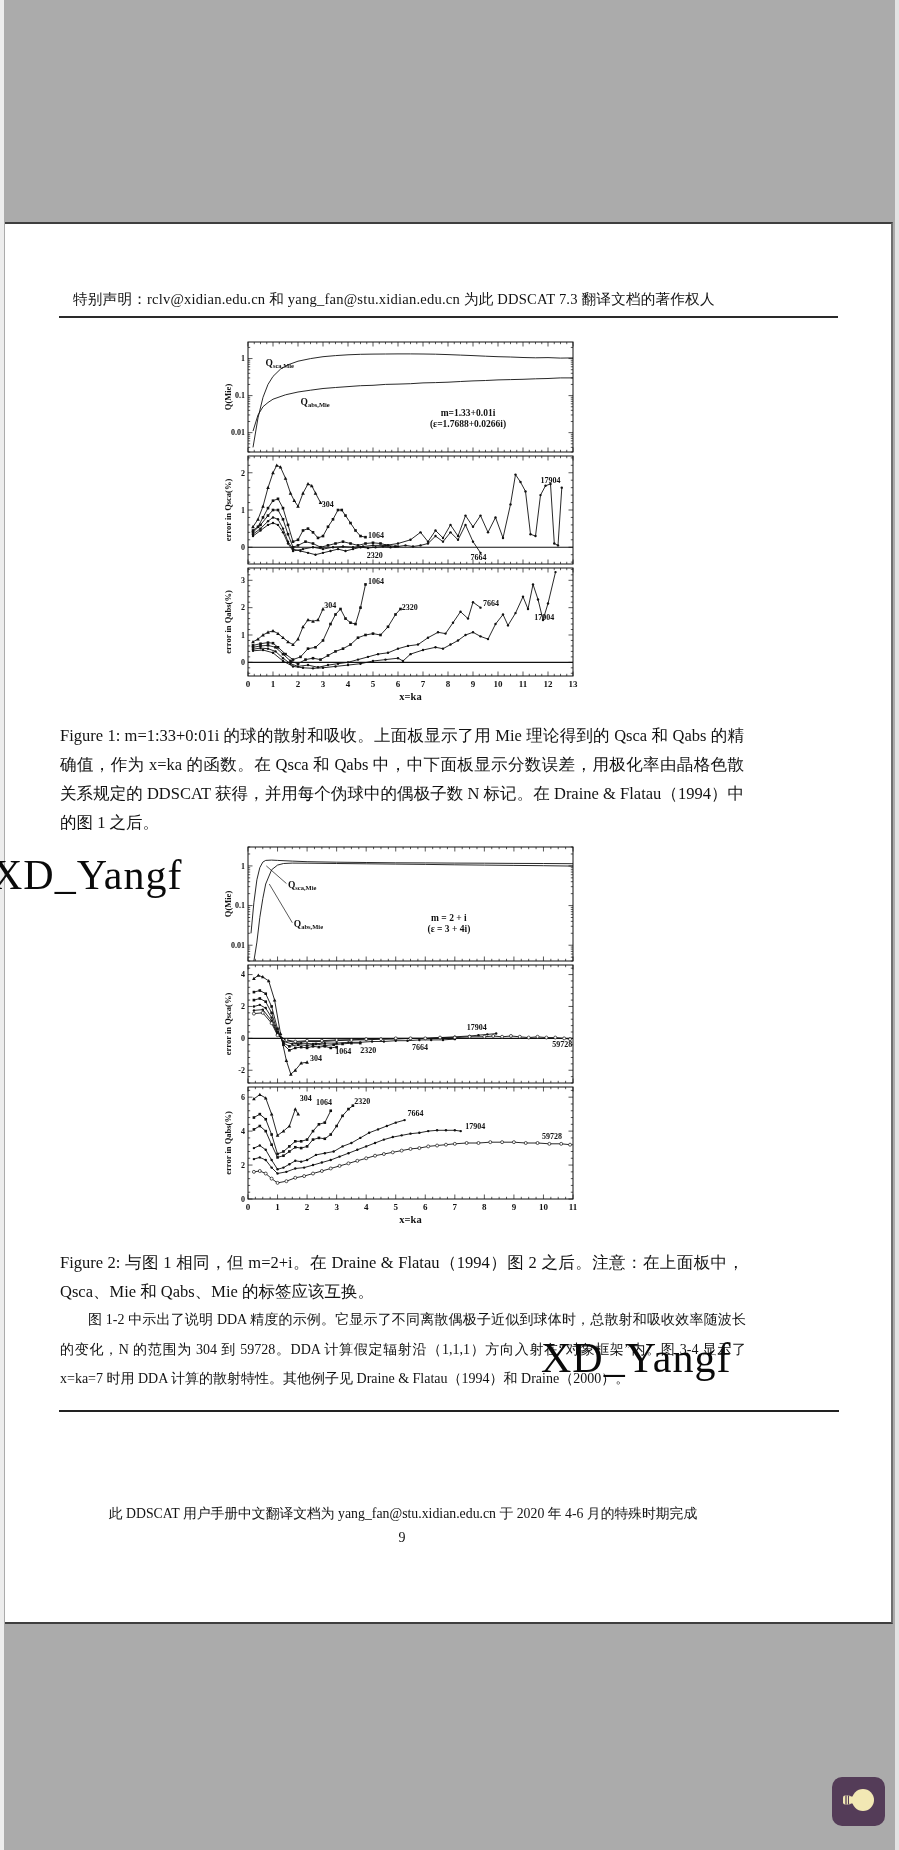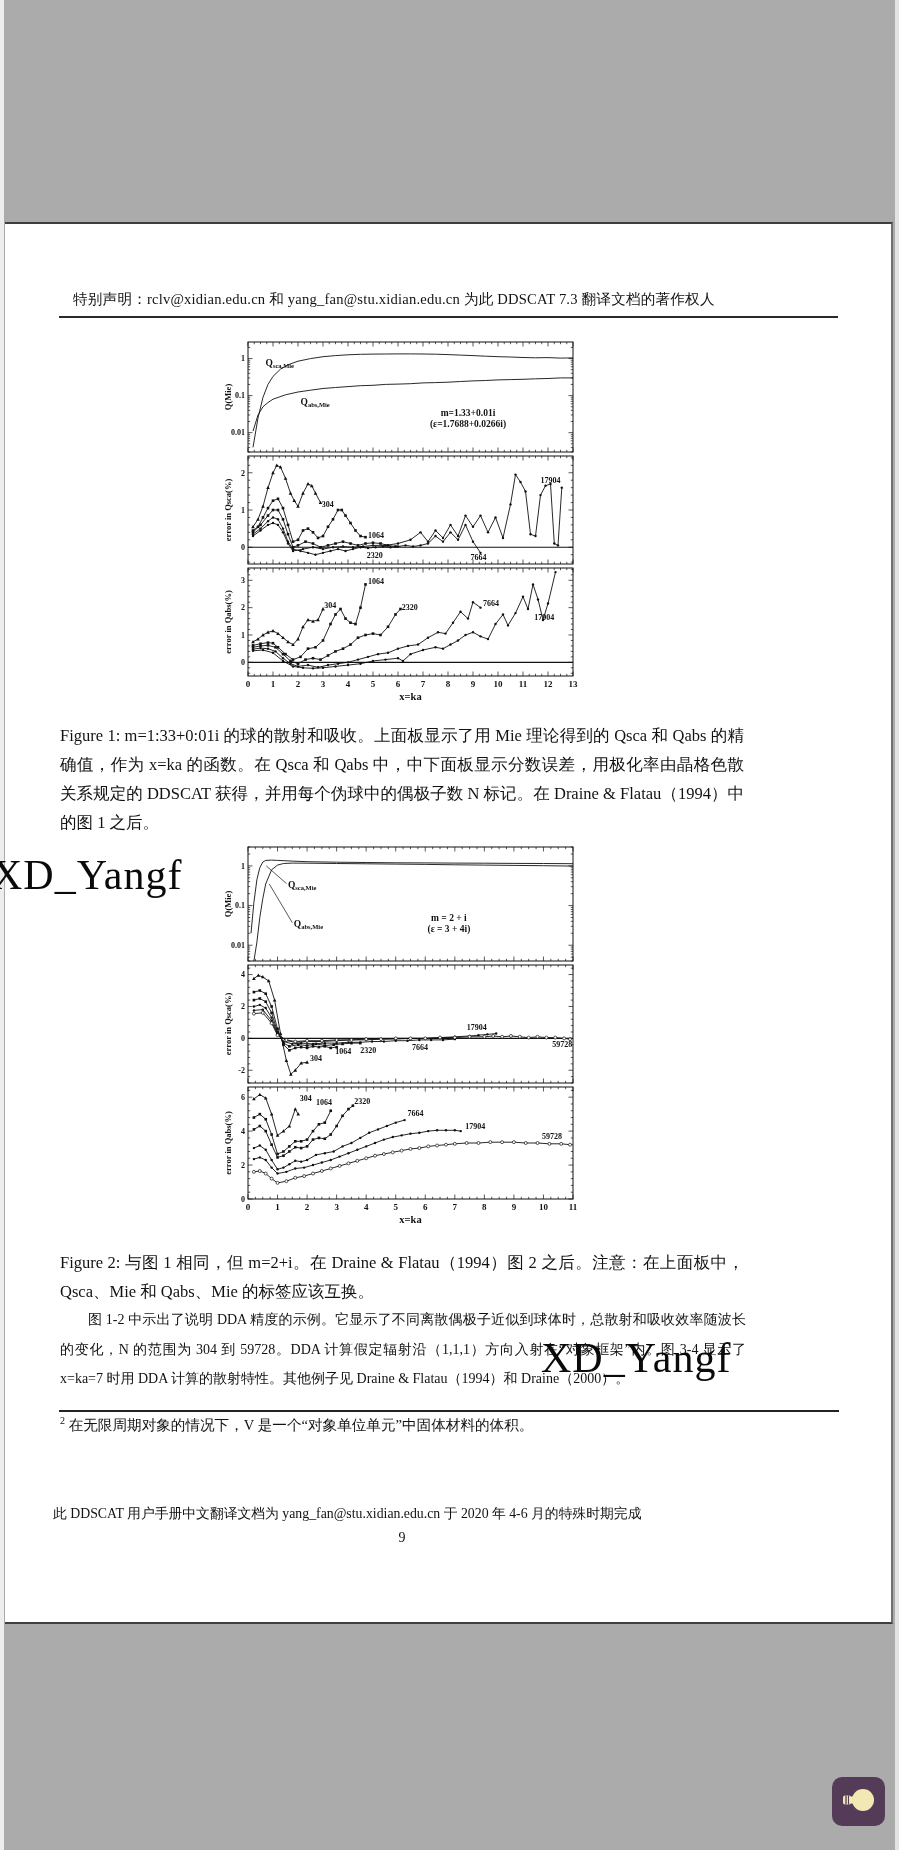--- a/index.html
+++ b/index.html
@@ -21,21 +21,21 @@
   .fig1{left:217px;top:116px;}
   .fig2{left:217px;top:621px;}
   .caption{position:absolute;left:55px;width:684px;font-size:16.5px;line-height:29px;text-align:justify;}
   .cap1{top:497px;}
   .cap2{top:1008px;margin-top:16px;}
   .body-par{position:absolute;left:55px;top:1081px;width:686px;font-size:14px;line-height:29.5px;
             text-align:justify;text-indent:2em;}
   .footnote-rule{position:absolute;left:54px;top:1186px;width:780px;border-top:2px solid #222;}
   .footnote{position:absolute;left:55px;top:1191px;width:684px;font-size:14.6px;}
   .footnote sup{font-size:10px;}
-  .footer{position:absolute;left:48px;top:1281px;width:700px;text-align:left;font-size:13.8px;}
+  .footer{position:absolute;left:48px;top:1281px;width:700px;text-align:center;font-size:13.8px;}
   .pageno{position:absolute;left:55px;top:1306px;width:684px;text-align:center;font-size:14px;}
   .wm{position:absolute;font-size:42px;color:#0a0a0a;letter-spacing:1px;white-space:nowrap;}
   .wm1{left:-13px;top:627px;}
   .wm2{left:536px;top:1110px;}
   .bulb{position:absolute;left:832px;top:1777px;width:53px;height:49px;background:var(--bulb_bg);
         border:none;border-radius:10px;cursor:pointer;display:flex;align-items:center;justify-content:center;padding:0;}
 </style>
 </head>
 <body>
 
@@ -1514,21 +1514,20 @@
           <circle cx="339.1818181818182" cy="58.848484848484844" r="1.5" fill="#fff" stroke="#111" stroke-width="0.7"></circle>
           <circle cx="348.04545454545456" cy="59.696969696969695" r="1.5" fill="#fff" stroke="#111" stroke-width="0.7"></circle>
           <text x="319.9772727272727" y="53.75757575757576" font-size="8" text-anchor="start" font-family="&quot;Liberation Serif&quot;,&quot;DejaVu Serif&quot;,serif" font-weight="700" fill="#111">59728</text>
         </svg>
       </div>
     <div class="caption cap2">Figure 2: 与图 1 相同，但 m=2+i。在 Draine &amp; Flatau（1994）图 2 之后。注意：在上面板中，Qsca、Mie 和 Qabs、Mie 的标签应该互换。</div>
 
     <div class="body-par">图 1-2 中示出了说明 DDA 精度的示例。它显示了不同离散偶极子近似到球体时，总散射和吸收效率随波长的变化，N 的范围为 304 到 59728。DDA 计算假定辐射沿（1,1,1）方向入射在“对象框架”内。图 3-4 显示了 x=ka=7 时用 DDA 计算的散射特性。其他例子见 Draine &amp; Flatau（1994）和 Draine（2000）。</div>
 
     <div class="footnote-rule"></div>
-    <div class="footnote"><sup>2</sup> <span>在无限周期对象的情况下，V 是一个“对象单位单元”中固体材料的体积。</span></div>
 
     <div class="footer">此 DDSCAT 用户手册中文翻译文档为 yang_fan@stu.xidian.edu.cn 于 2020 年 4-6 月的特殊时期完成</div>
     <div class="pageno">9</div>
 
     <div class="wm wm1">XD_Yangf</div>
     <div class="wm wm2">XD_Yangf</div>
   </div>
 
   <button class="bulb">
     <span>

